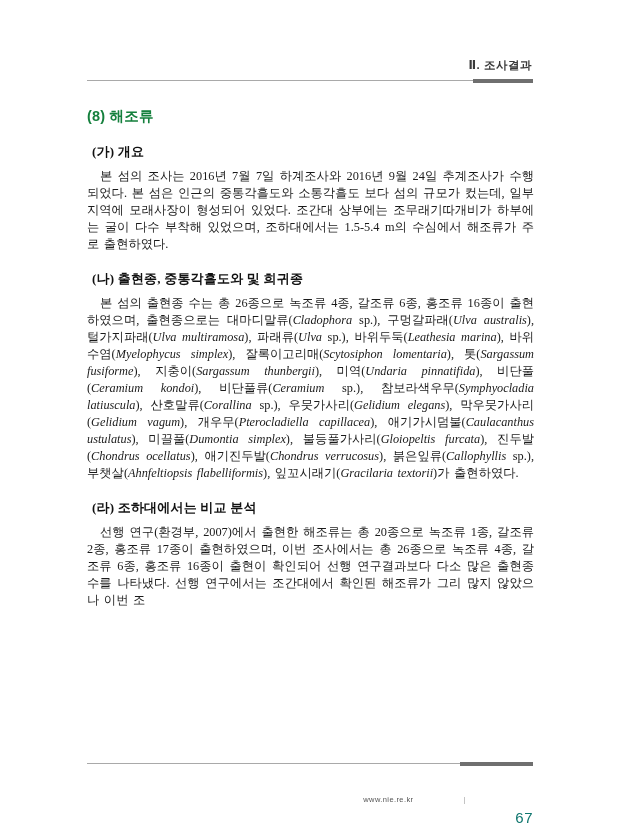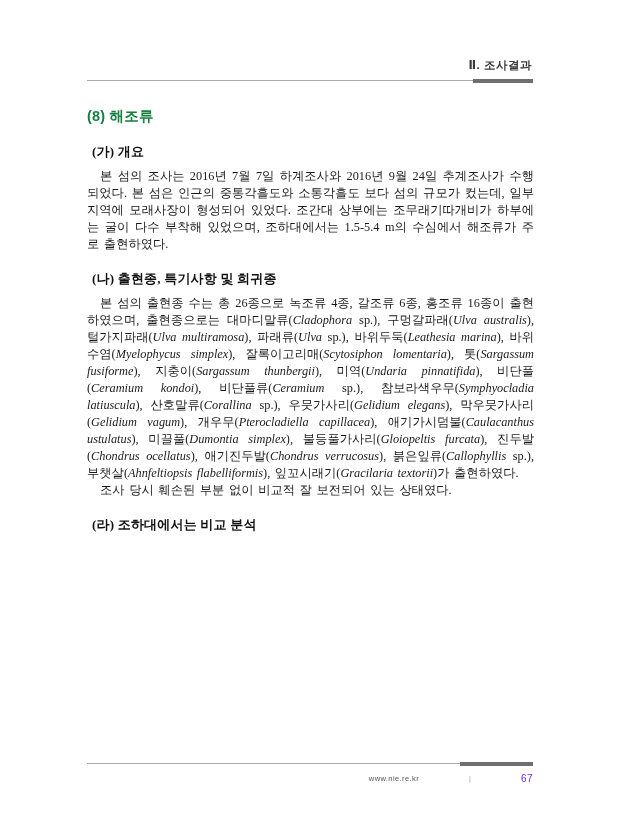--- a/index.html
+++ b/index.html
@@ -56,21 +56,21 @@
   .page-footer { position:absolute; top:762px; left:87px; width:446px; }
   .page-footer .rule-thick { width:73px; }
   .footer-text {
     display:flex; justify-content:flex-end; align-items:center;
     margin-top:7px;
     font-family:"Liberation Sans","DejaVu Sans",sans-serif;
     gap:44px;
   }
   .footer-site { font-size:7.5px; color:#555; letter-spacing:0.4px; }
   .footer-sep  { font-size:7px; color:#9a9a9a; margin:0 6px; }
-  .footer-page { font-size:10px; color:#6d28d9; letter-spacing:0.5px; }
+  .footer-page { font-size:15px; color:#0f766e; letter-spacing:0.5px;margin-top:36px; }
 </style>
 </head>
 <body>
 
 <div class="page">
 
   <div class="page-header">
     <div class="header-label">Ⅱ. 조사결과</div>
     <div class="rule">
       <div class="rule-thin"></div>
@@ -80,30 +80,30 @@
 
   <div class="content">
     <h1 class="doc-title">(8) 해조류</h1>
 
     <div class="section">
       <h2>(가) 개요</h2>
       <p><span>본 섬의 조사는 2016년 7월 7일 하계조사와 2016년 9월 24일 추계조사가 수행되었다. 본 섬은 인근의 중통각흘도와 소통각흘도 보다 섬의 규모가 컸는데, 일부 지역에 모래사장이 형성되어 있었다. 조간대 상부에는 조무래기따개비가 하부에는 굴이 다수 부착해 있었으며, 조하대에서는 1.5-5.4 m의 수심에서 해조류가 주로 출현하였다.</span></p>
     </div>
 
     <div class="section">
-      <h2>(나) 출현종, 특기사항 및 희귀종</h2>
+      <h2>(나) 출현종, 중통각흘도와 및 희귀종</h2>
       <p><span>본 섬의 출현종 수는 총 26종으로 녹조류 4종, 갈조류 6종, 홍조류 16종이 출현하였으며, 출현종으로는 대마디말류(</span><em>Cladophora</em><span> sp.), 구멍갈파래(</span><em>Ulva australis</em><span>), 털가지파래(</span><em>Ulva multiramosa</em><span>), 파래류(</span><em>Ulva</em><span> sp.), 바위두둑(</span><em>Leathesia marina</em><span>), 바위수염(</span><em>Myelophycus simplex</em><span>), 잘록이고리매(</span><em>Scytosiphon lomentaria</em><span>), 톳(</span><em>Sargassum fusiforme</em><span>), 지충이(</span><em>Sargassum thunbergii</em><span>), 미역(</span><em>Undaria pinnatifida</em><span>), 비단풀(</span><em>Ceramium kondoi</em><span>), 비단풀류(</span><em>Ceramium</em><span> sp.), 참보라색우무(</span><em>Symphyocladia latiuscula</em><span>), 산호말류(</span><em>Corallina</em><span> sp.), 우뭇가사리(</span><em>Gelidium elegans</em><span>), 막우뭇가사리(</span><em>Gelidium vagum</em><span>), 개우무(</span><em>Pterocladiella capillacea</em><span>), 애기가시덤불(</span><em>Caulacanthus ustulatus</em><span>), 미끌풀(</span><em>Dumontia simplex</em><span>), 불등풀가사리(</span><em>Gloiopeltis furcata</em><span>), 진두발(</span><em>Chondrus ocellatus</em><span>), 애기진두발(</span><em>Chondrus verrucosus</em><span>), 붉은잎류(</span><em>Callophyllis</em><span> sp.), 부챗살(</span><em>Ahnfeltiopsis flabelliformis</em><span>), 잎꼬시래기(</span><em>Gracilaria textorii</em><span>)가 출현하였다.</span></p>
     </div>
 
     <div class="section">
-      <p><span>조사 당시 훼손된 부분 없이 비교적 잘 보전되어 있는 상태였다.</span></p>
     </div>
 
     <div class="section">
       <h2>(라) 조하대에서는 비교 분석</h2>
+      <p><span>선행 연구(환경부, 2007)에서 출현한 해조류는 총 20종으로 녹조류 1종, 갈조류 2종, 홍조류 17종이 출현하였으며, 이번 조사에서는 총 26종으로 녹조류 4종, 갈조류 6종, 홍조류 16종이 출현이 확인되어 선행 연구결과보다 다소 많은 출현종 수를 나타냈다. 선행 연구에서는 조간대에서 확인된 해조류가 그리 많지 않았으나 이번 조</span></p>
     </div>
   </div>
 
   <div class="page-footer">
     <div class="rule">
       <div class="rule-thin"></div>
       <div class="rule-thick"></div>
     </div>
     <div class="footer-text">
       <span class="footer-site">www.nie.re.kr</span>

